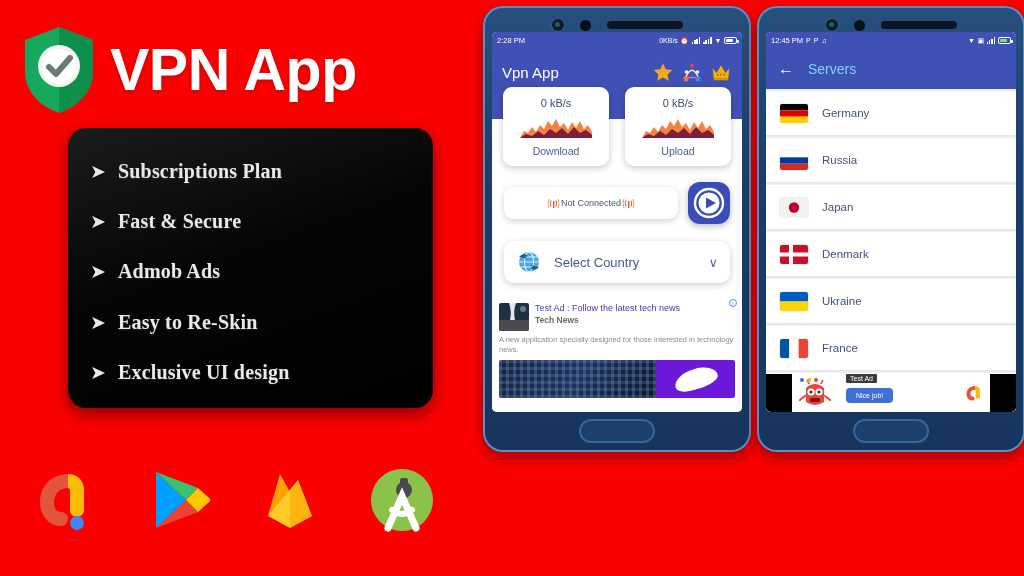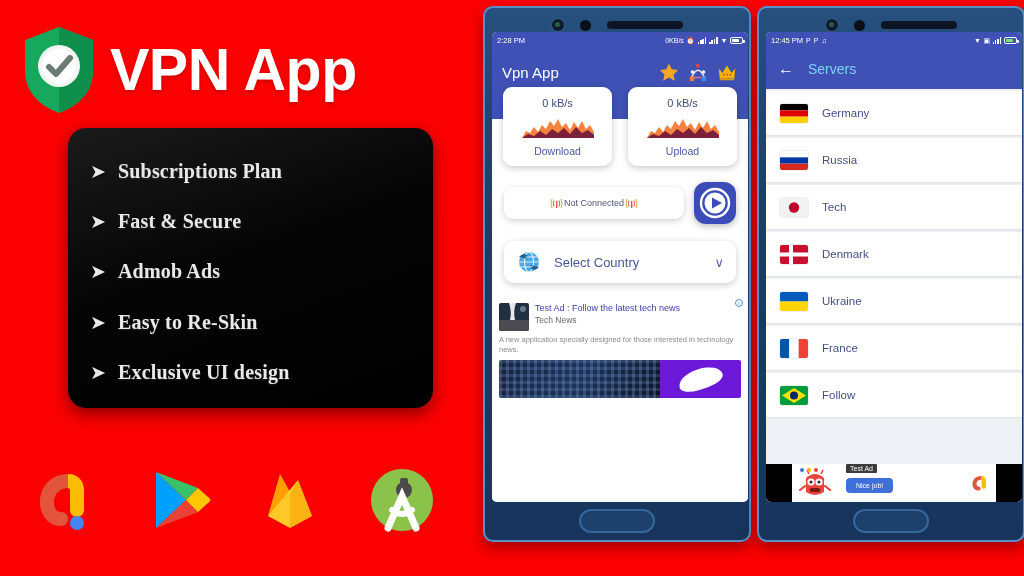--- a/index.html
+++ b/index.html
@@ -37,25 +37,25 @@
     font-size:20px; font-weight:bold; color:#e9e9e9;
     letter-spacing:.2px; text-shadow:0 1px 2px rgba(255,255,255,.12);
   }
 
   .tech-row { position:absolute; left:30px; top:450px; width:420px; height:100px; display:flex; align-items:center; gap:40px; }
   .tech-icon { width:72px; height:72px; position:relative; flex:0 0 auto; }
   .tech-icon svg { display:block; width:100%; height:100%; }
 
   
   .phone {
-    position:absolute; top:6px; width:268px; height:536px;
+    position:absolute; top:6px; width:268px; height:446px;
     background:linear-gradient(180deg,#27507f 0%,#1d3c66 40%,#17355c 100%);
-    border-radius:10px;
+    border-radius:20px;
     box-shadow:0 0 0 2px #5b8ec4 inset, 0 6px 14px rgba(0,0,0,.35);
-    padding:26px 3px 40px 9px;
+    padding:26px 9px 40px 9px;
   }
   .phone.mid  { left:483px; }
   .phone.right{ left:757px; }
   .notch-row { position:absolute; top:10px; left:0; width:100%; height:18px; display:flex; align-items:center; justify-content:center; gap:16px; }
   .cam-lens { width:12px; height:12px; border-radius:50%; background:#0d1c2e; box-shadow:0 0 0 1px #3a5b82; position:relative; }
   .cam-lens::after { content:""; position:absolute; left:3px; top:3px; width:5px; height:5px; border-radius:50%; background:#2c5d45; }
   .cam-dot { width:11px; height:11px; border-radius:50%; background:#0a0f18; }
   .speaker { width:76px; height:8px; border-radius:4px; background:#0d1524; }
   .home-btn {
     position:absolute; bottom:9px; left:50%; transform:translateX(-50%);
@@ -138,21 +138,21 @@
 
   .ad-block { margin-top:14px; padding:6px 7px 0; position:relative; flex:1 1 auto; }
   .ad-info-dot {
     position:absolute; right:5px; top:2px; width:8px; height:8px; border-radius:50%;
     border:1px solid #5b8ec4; color:#5b8ec4; font-size:6px; line-height:7px; text-align:center;
   }
   .ad-head { display:flex; gap:6px; }
   .ad-thumb { width:30px; height:28px; flex:0 0 auto; border-radius:2px; overflow:hidden; }
   .ad-thumb svg { display:block; width:100%; height:100%; }
   .ad-title { font-size:9px; color:#3f3fa8; line-height:1.25; }
-  .ad-adv { font-size:8.5px; color:#6b6b6b; margin-top:1px; }
+  .ad-adv { font-size:8.5px; color:#6b6b6b; margin-top:1px;font-weight:bold; }
   .ad-desc { font-size:7.5px; color:#8c8c8c; line-height:1.35; margin-top:4px; }
   .ad-media { margin-top:5px; display:flex; height:38px; border-radius:2px; overflow:hidden; }
   .ad-media-l { flex:2 1 0; background:linear-gradient(120deg,#16233f,#1d3258 50%,#0d1526); position:relative; }
   .ad-media-l::after {
     content:""; position:absolute; inset:0;
     background-image:repeating-linear-gradient(90deg, rgba(120,160,220,.28) 0 3px, transparent 3px 7px),
                      repeating-linear-gradient(0deg, rgba(120,160,220,.22) 0 3px, transparent 3px 7px);
   }
   .ad-media-r { flex:1 1 0; background:#6b18d8; position:relative; }
   .ad-media-r::after {
@@ -497,21 +497,21 @@
         </div>
 
 
         <div class="server-item">
           <span class="flag">
             <svg viewBox="0 0 28 19">
                 <rect width="28" height="19" fill="#f2f2f2"></rect>
                 <circle cx="14" cy="9.5" r="5.2" fill="#bc002d"></circle>
               </svg>
           </span>
-          <span class="server-name">Tech</span>
+          <span class="server-name">Japan</span>
         </div>
 
         <div class="server-item">
           <span class="flag">
             <svg viewBox="0 0 28 19">
                 <rect width="28" height="19" fill="#c8102e"></rect>
                 <rect x="9" width="4" height="19" fill="#fff"></rect>
                 <rect y="7.5" width="28" height="4" fill="#fff"></rect>
               </svg>
           </span>

